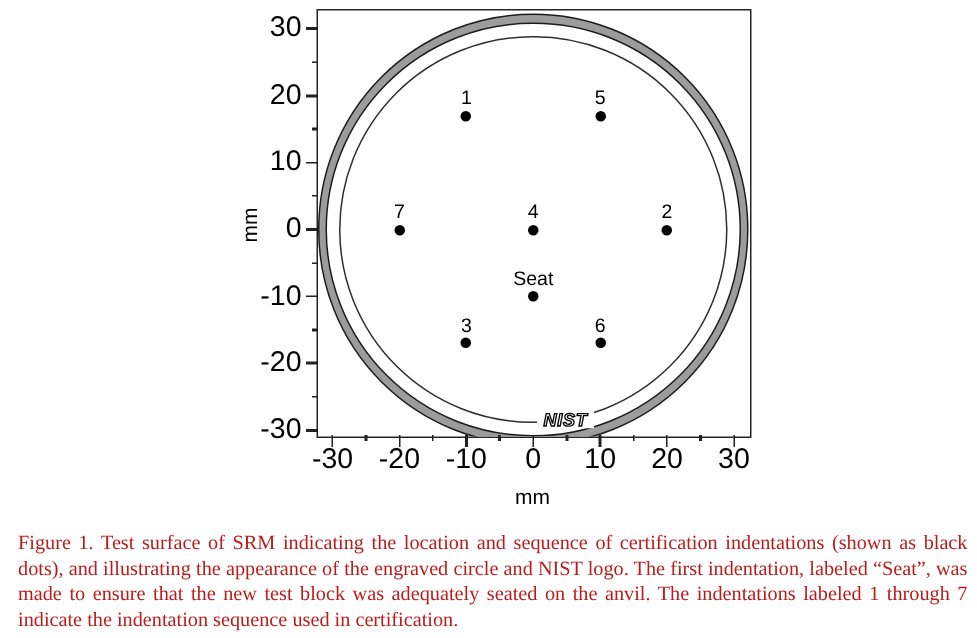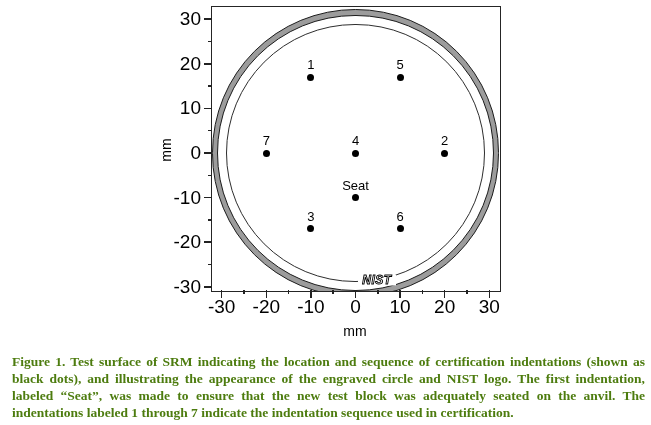--- a/index.html
+++ b/index.html
@@ -14,21 +14,21 @@
   .ptlabel{position:absolute;transform:translate(-50%,-100%);font-size:13px;
         line-height:14px;white-space:nowrap;}
   .tick{position:absolute;background:#222;}
   .ticklab{position:absolute;font-size:19px;line-height:14px;white-space:nowrap;}
   .ylab{position:absolute;left:-46px;top:143px;transform:translate(-50%,-50%) rotate(-90deg);
         font-size:14px;}
   .xlab{position:absolute;left:143px;top:316px;transform:translate(-50%,0);font-size:14px;}
   .nist{position:absolute;}
   .caption{position:absolute;left:12px;top:353px;width:633px;margin:0;
         font-family:"Liberation Serif",serif;font-size:13.5px;line-height:17px;
-        text-align:justify;color:#4d7c0f;font-weight:bold;}
+        text-align:justify;color:#b91c1c;}
 </style>
 </head>
 <body>
 
 <div class="page">
   <div class="figure-area">
     <div class="clip">
         <div class="circ" style="left: -0.112px; top: 2.388px; width: 287.224px; height: 287.224px; background: rgb(156, 156, 156); border: 1.4px solid rgb(28, 28, 28);"></div>
         <div class="circ" style="left: 5.24px; top: 7.74px; width: 276.52px; height: 276.52px; background: rgb(255, 255, 255); border: 1.3px solid rgb(28, 28, 28);"></div>
         <div class="circ" style="left: 14.16px; top: 16.66px; width: 258.68px; height: 258.68px; border: 1px solid rgb(46, 46, 46);"></div>

